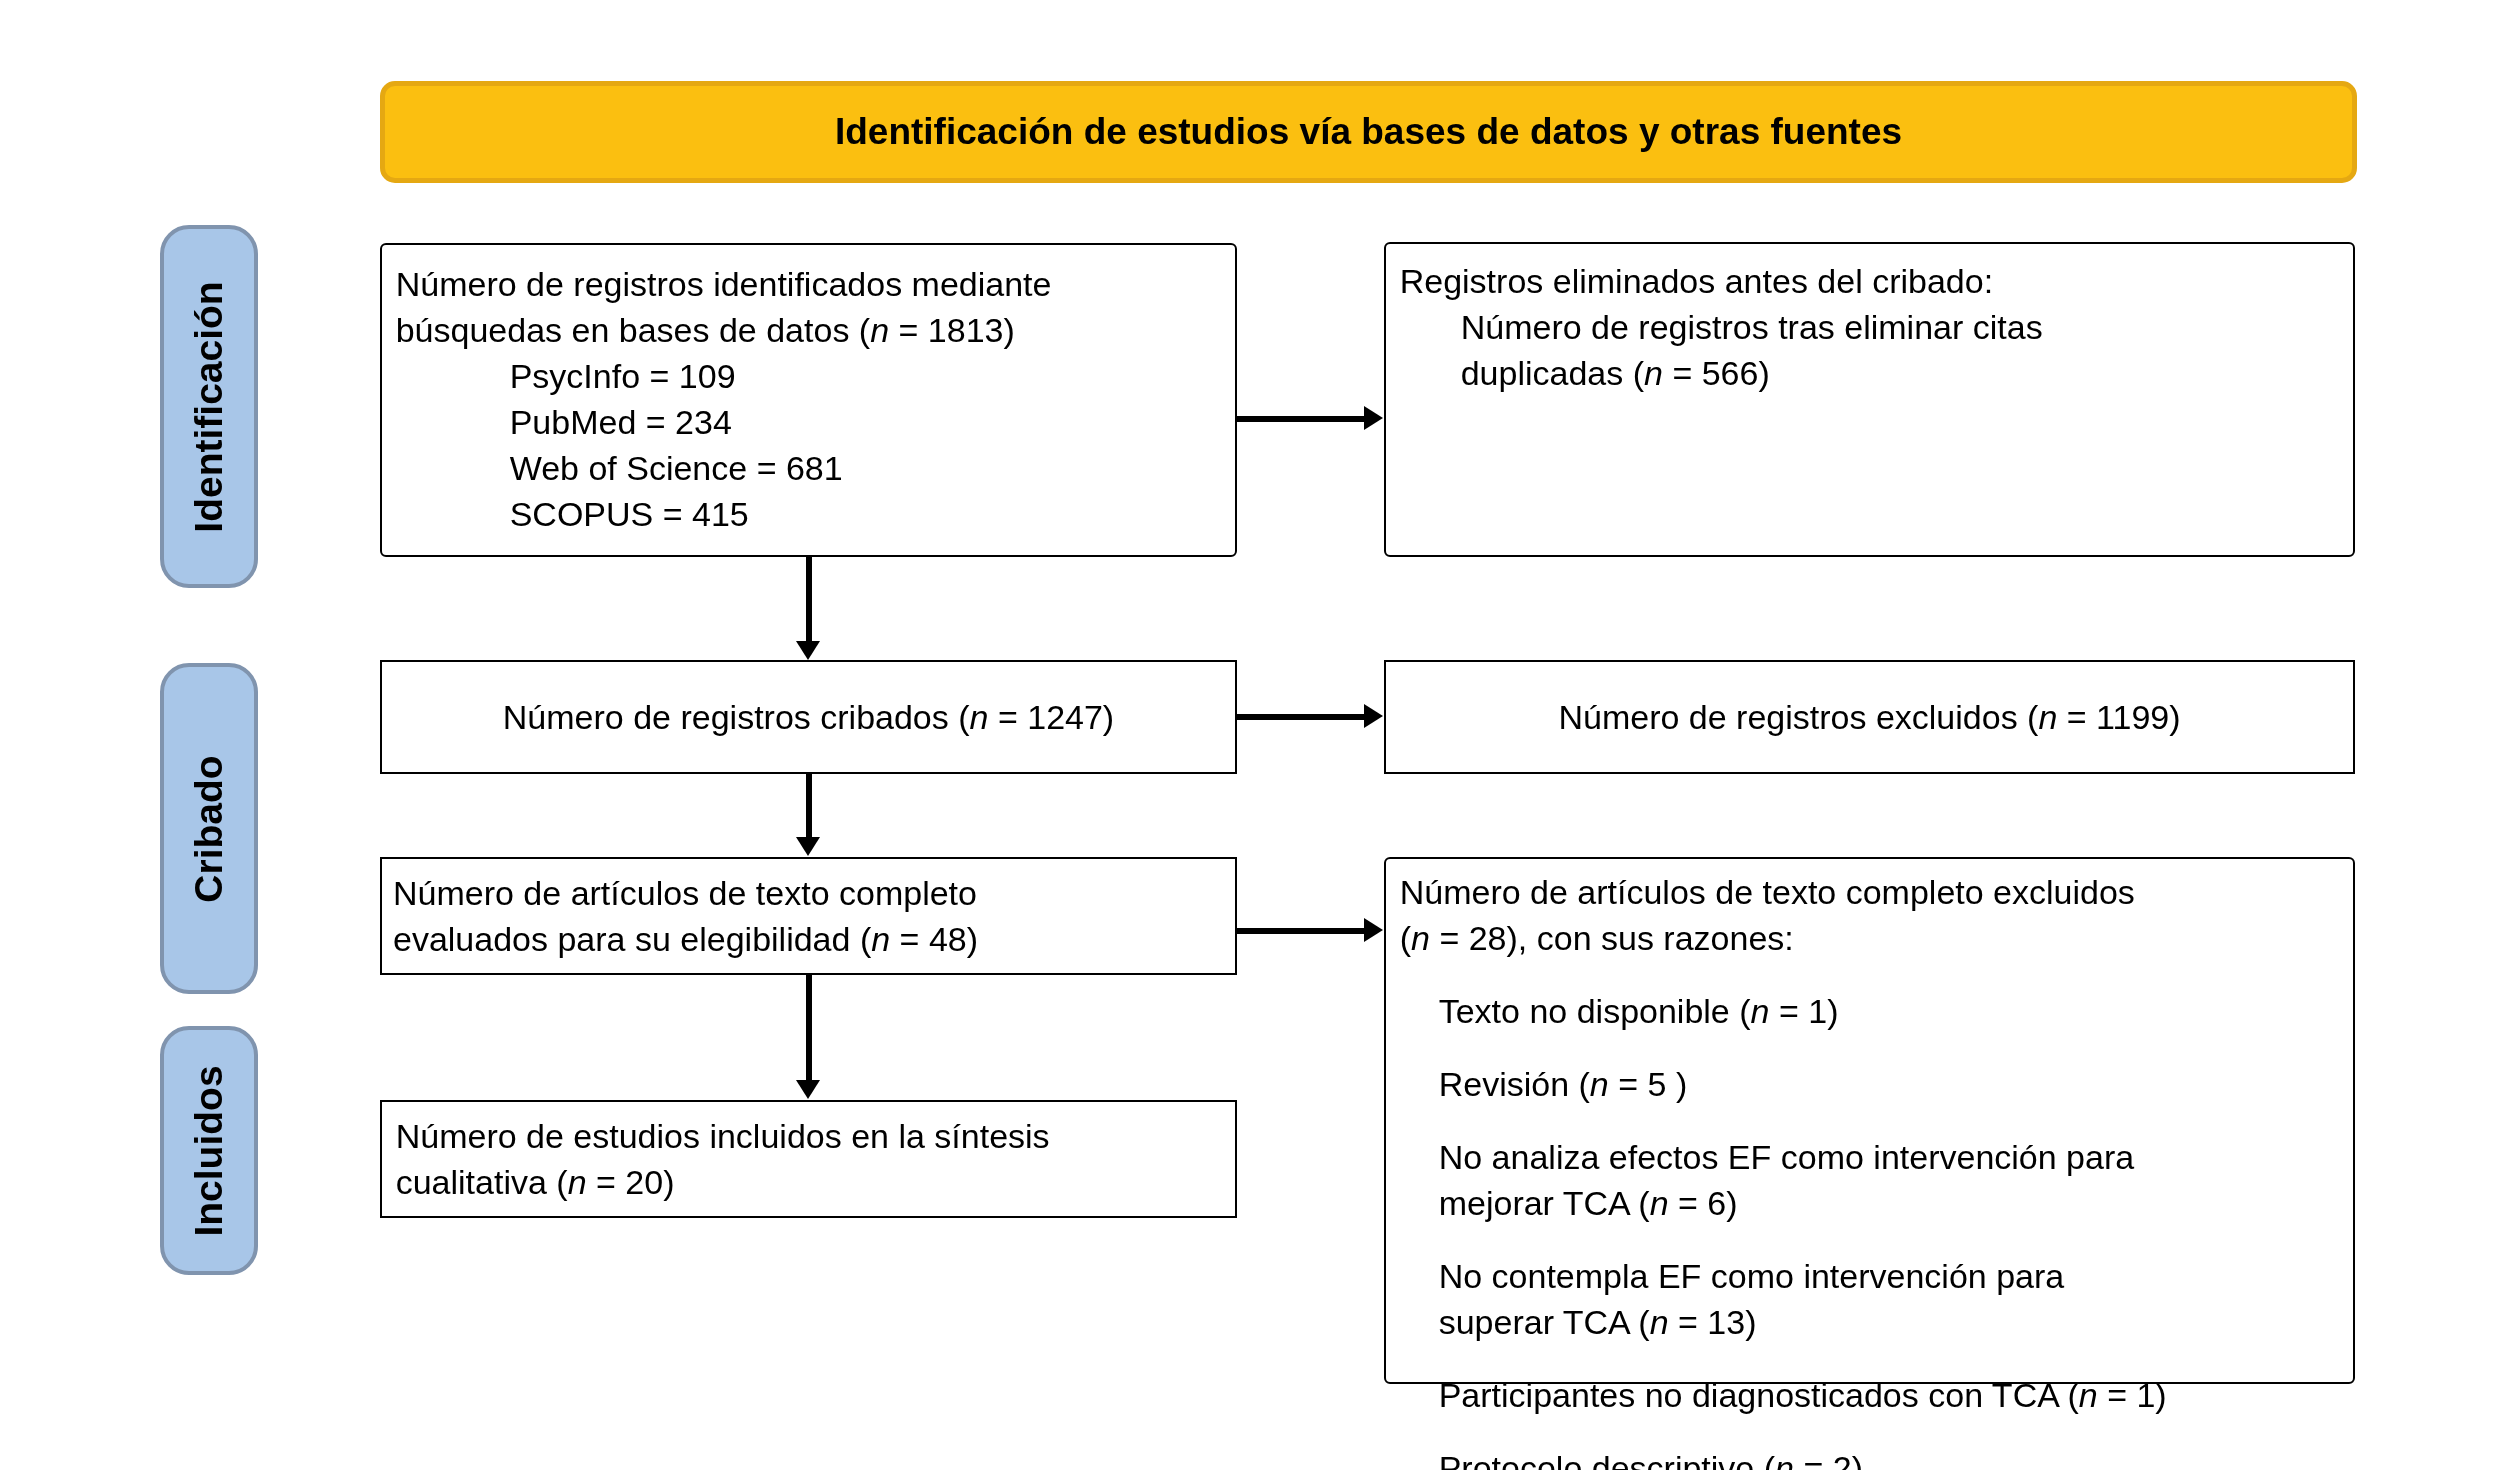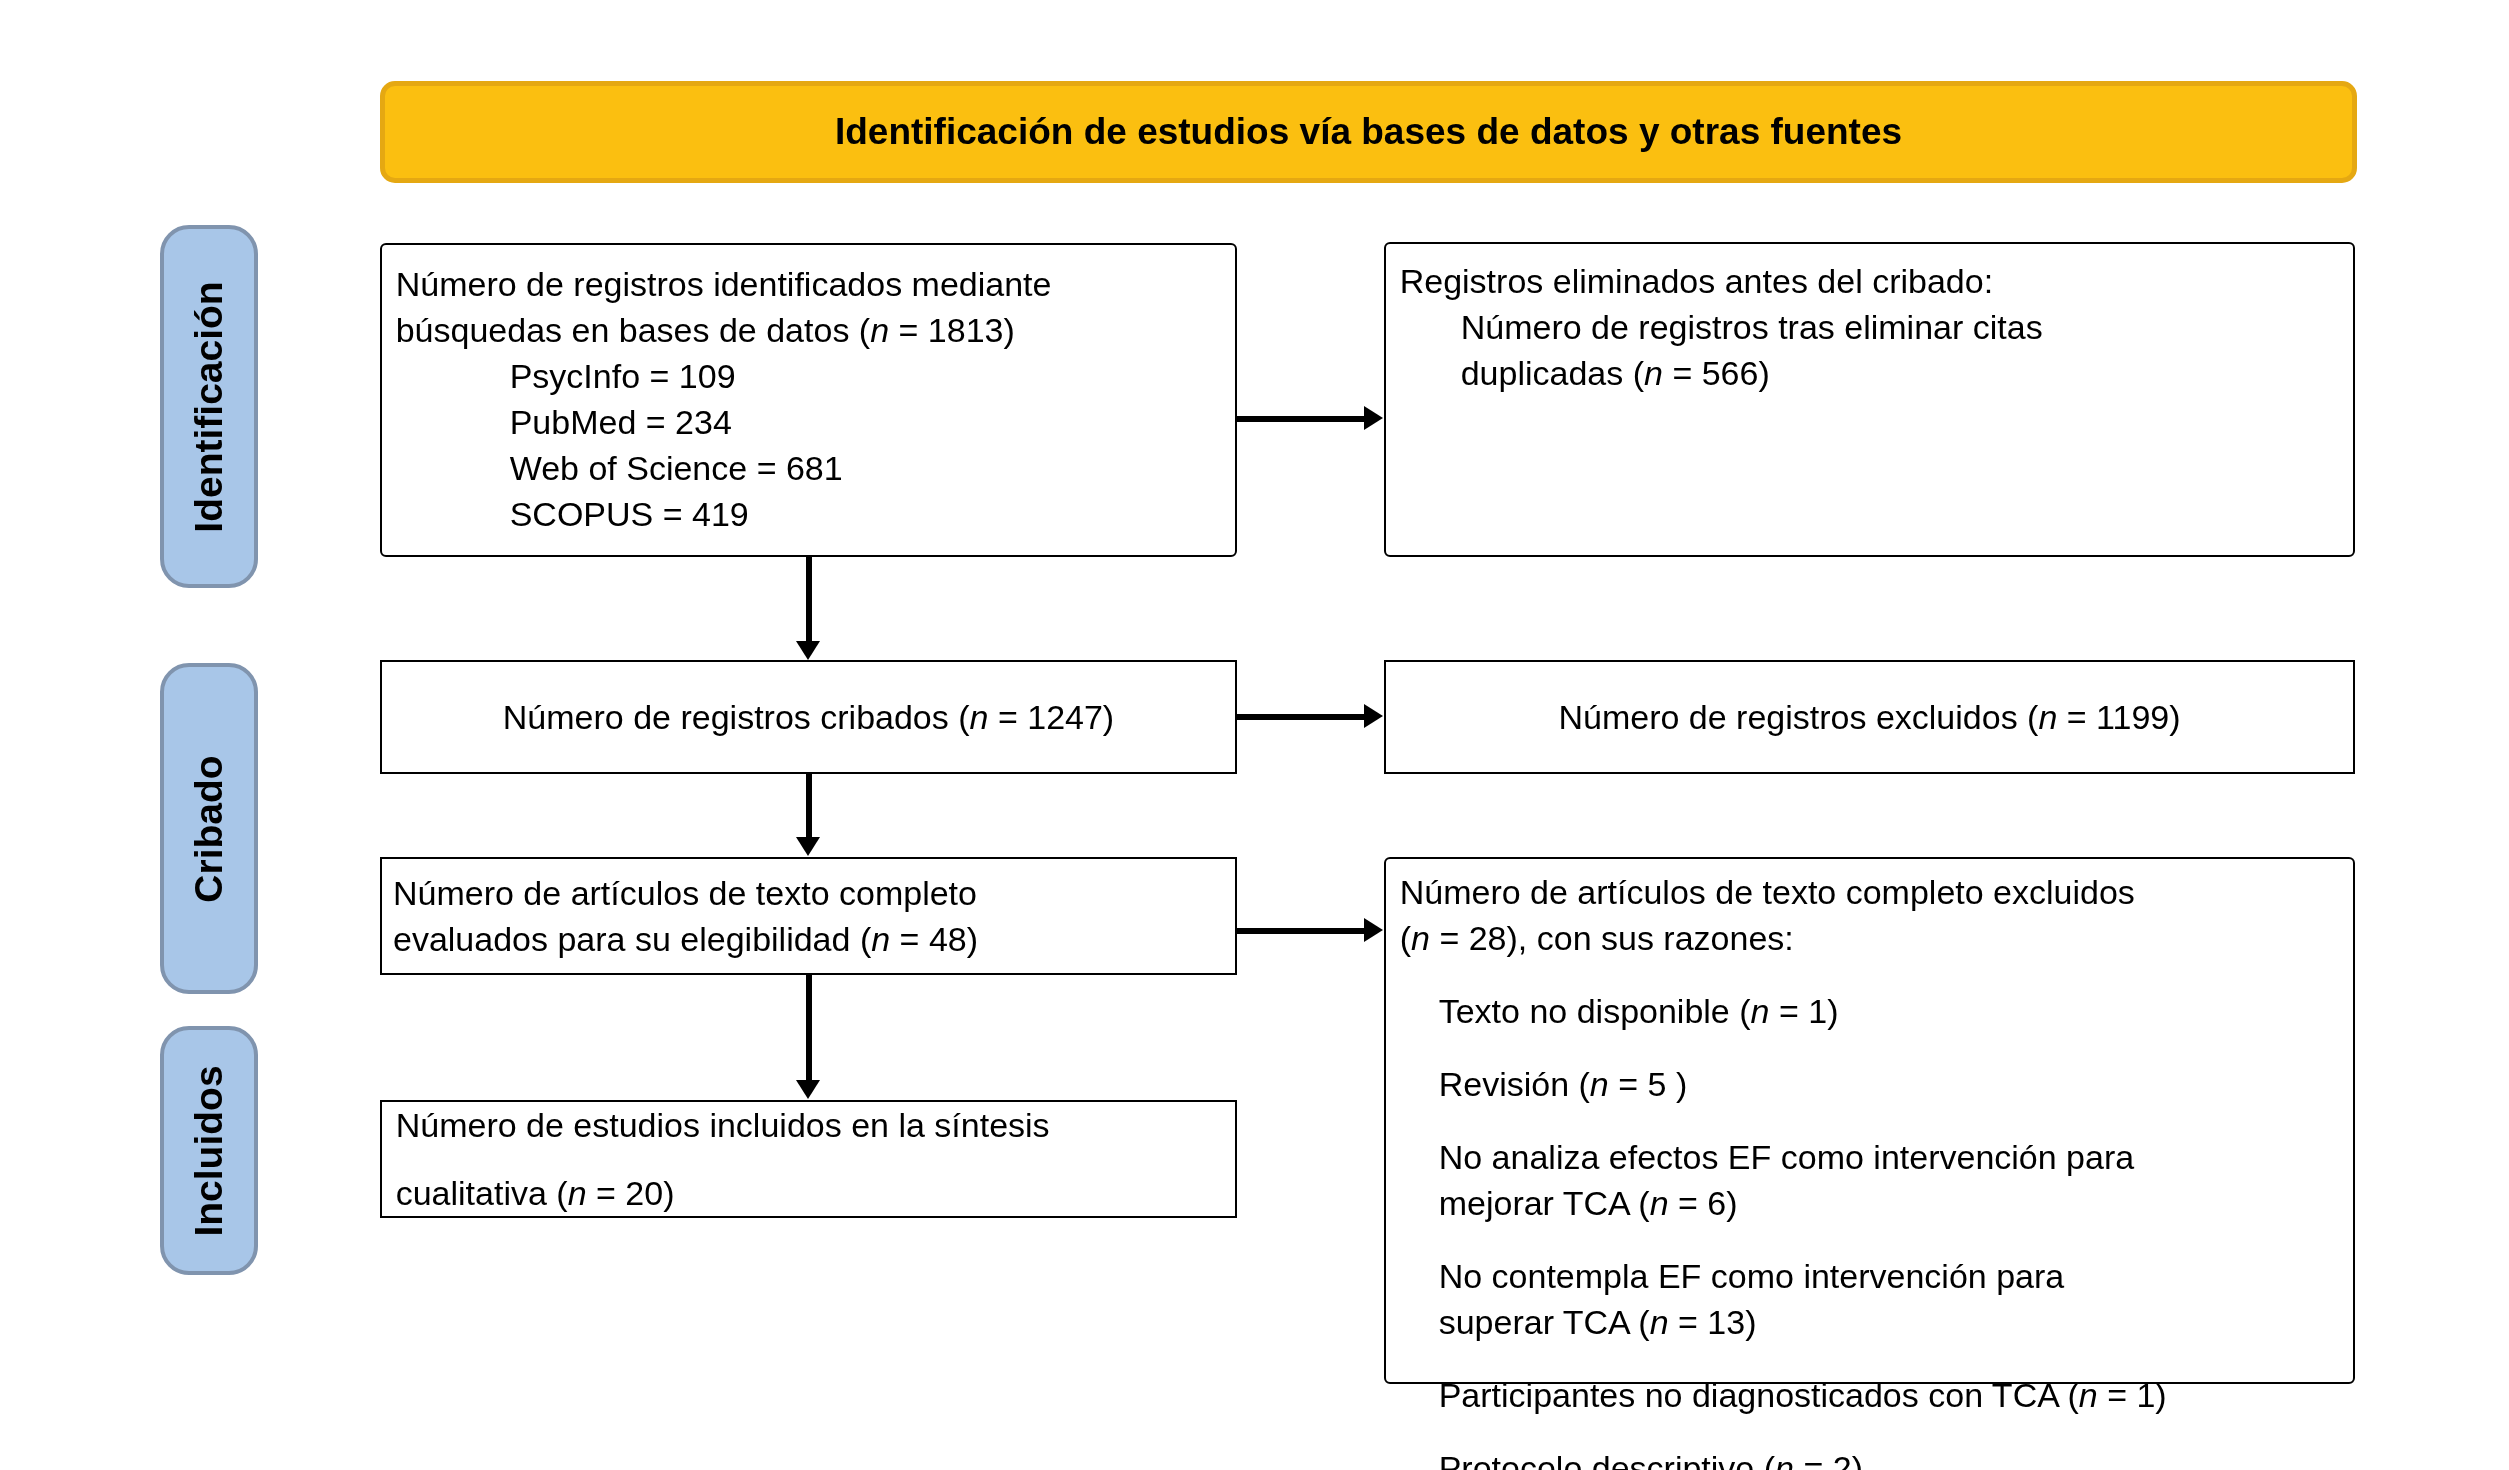--- a/index.html
+++ b/index.html
@@ -128,21 +128,21 @@
   <div class="stage" style="top:1026px;height:249px;">
     <span class="stage-label">Incluidos</span>
   </div>
 
   <div class="box pad" style="left:380px;top:243px;width:857px;height:314px;padding-top:15.7px;">
     <div class="line">Número de registros identificados mediante</div>
     <div class="line">búsquedas en bases de datos (<i>n</i> = 1813)</div>
     <div class="line indent-sources">PsycInfo = 109</div>
     <div class="line indent-sources">PubMed = 234</div>
     <div class="line indent-sources">Web of Science = 681</div>
-    <div class="line indent-sources">SCOPUS = 419</div>
+    <div class="line indent-sources">SCOPUS = 415</div>
   </div>
 
   <div class="box pad" style="left:1384px;top:242px;width:971px;height:315px;padding-top:13.7px;">
     <div class="line">Registros eliminados antes del cribado:</div>
     <div class="line indent-detail">Número de registros tras eliminar citas</div>
     <div class="line indent-detail">duplicadas (<i>n</i> = 566)</div>
   </div>
 
   <div class="box center-one" style="left:380px;top:660px;width:857px;height:114px;">
     <span class="line">Número de registros cribados (<i>n</i> = 1247)</span>
@@ -175,21 +175,21 @@
       <div class="line">superar TCA (<i>n</i> = 13)</div>
     </div>
     <div class="reason indent-reason">
       <div class="line">Participantes no diagnosticados con TCA (<i>n</i> = 1)</div>
     </div>
     <div class="reason indent-reason">
       <div class="line">Protocolo descriptivo (<i>n</i> = 2)</div>
     </div>
   </div>
 
-  <div class="box vcenter" style="left:380px;top:1100px;width:857px;height:118px;padding-left:13.7px;justify-content:space-between;">
+  <div class="box vcenter" style="left:380px;top:1100px;width:857px;height:118px;padding-left:13.7px;">
     <div class="line">Número de estudios incluidos en la síntesis</div>
     <div class="line">cualitativa (<i>n</i> = 20)</div>
   </div>
 
   <div class="harrow" style="left:1237px;top:406px;">
     <span class="hline"></span>
     <span class="hhead"></span>
   </div>
   <div class="harrow" style="left:1237px;top:704px;">
     <span class="hline"></span>

